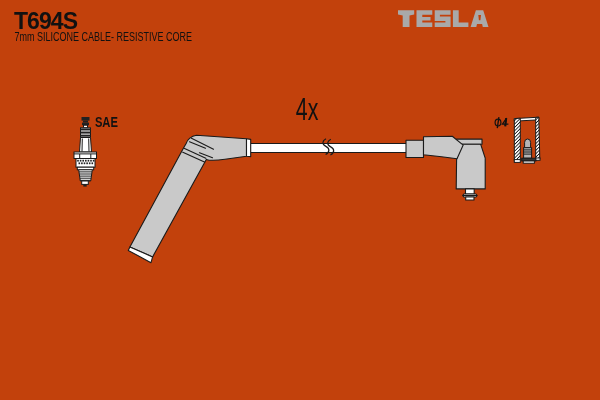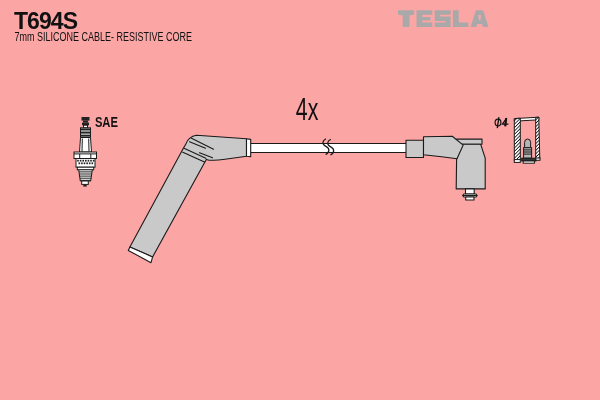--- a/index.html
+++ b/index.html
@@ -1,16 +1,16 @@
 <!DOCTYPE html>
 <html><head>
 <meta charset="utf-8">
 <style>
   html,body{margin:0;padding:0;background:#ffffff;}
-  #page{position:relative;width:600px;height:400px;background:#fca5a5;overflow:hidden;}
+  #page{position:relative;width:600px;height:400px;background:#c2410c;overflow:hidden;}
   svg{position:absolute;left:0;top:0;}
   text{font-family:"Liberation Sans", sans-serif;}
 </style>
 </head>
 <body>
 <div id="page">
 <svg width="600" height="400" viewBox="0 0 600 400">
   <defs>
     <pattern id="hatch" patternUnits="userSpaceOnUse" width="2.4" height="2.4" patternTransform="rotate(45)">
       <rect width="2.4" height="2.4" fill="#ffffff"></rect>

